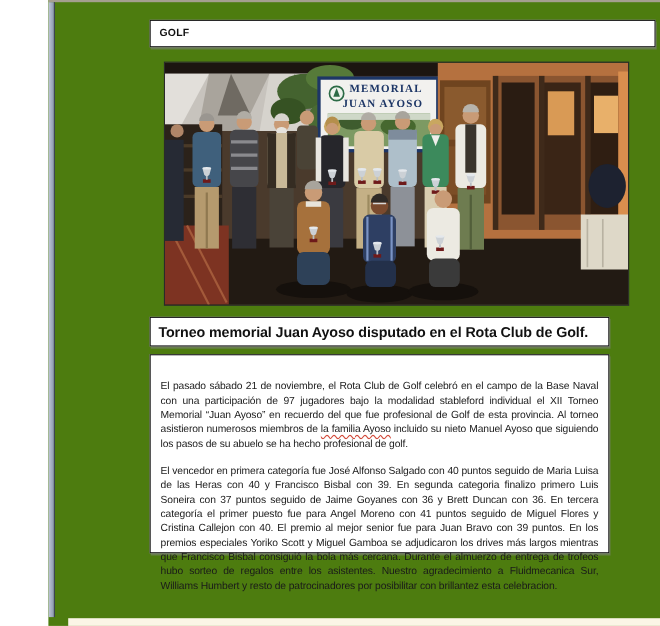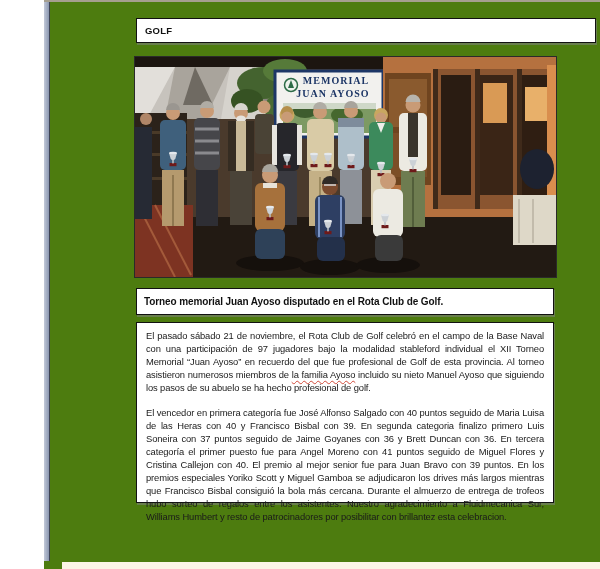--- a/index.html
+++ b/index.html
@@ -20,40 +20,40 @@
     position:absolute; left:92px; top:18px; width:460px; height:25px;
     border:1.5px solid #111; box-sizing:border-box;
     box-shadow:1px 2px 0 rgba(130,130,130,.55);
     display:flex; align-items:center; justify-content:space-between;
     padding:0 8px; font-weight:bold; font-size:9.5px; letter-spacing:.2px;
     background:#fff;
   }
 
   
   .photo-frame{
-    position:absolute; left:91px; top:57px; width:421px; height:220px;
+    position:absolute; left:106px; top:57px; width:421px; height:220px;
     outline:1px solid #2a2a2a; background:#3a2e22;
   }
   .photo-frame svg{display:block;}
 
   
   .title-box{
     position:absolute; left:92px; top:288px; width:418px; height:27px;
     border:1.5px solid #111; box-sizing:border-box; background:#fff;
     box-shadow:1px 2px 0 rgba(130,130,130,.55);
     display:flex; align-items:center; padding:0 7px;
-    font-weight:bold; font-size:10px; letter-spacing:-.1px;
+    font-weight:bold; font-size:13px; letter-spacing:-.1px;
   }
 
   
   .text-box{
     position:absolute; left:92px; top:322px; width:418px; height:181px;
     border:1.5px solid #111; box-sizing:border-box; background:#fff;
     box-shadow:1px 2px 0 rgba(130,130,130,.55);
-    padding:7px 9px 0 9px;
+    padding:22px 9px 0 9px;
     font-size:9.4px; line-height:12.9px; letter-spacing:-.12px;
     text-align:justify; color:#1a1a1a;
   }
   .text-box p{margin:0 0 12.9px 0;}
   .sp-err{
     text-decoration:underline wavy #d24a3a;
     text-decoration-thickness:1px; text-underline-offset:2px;
     text-decoration-skip-ink:none;
   }
   .banner-text{font-family:"Liberation Serif", serif; font-weight:bold; fill:#1d3666; letter-spacing:1px;}

